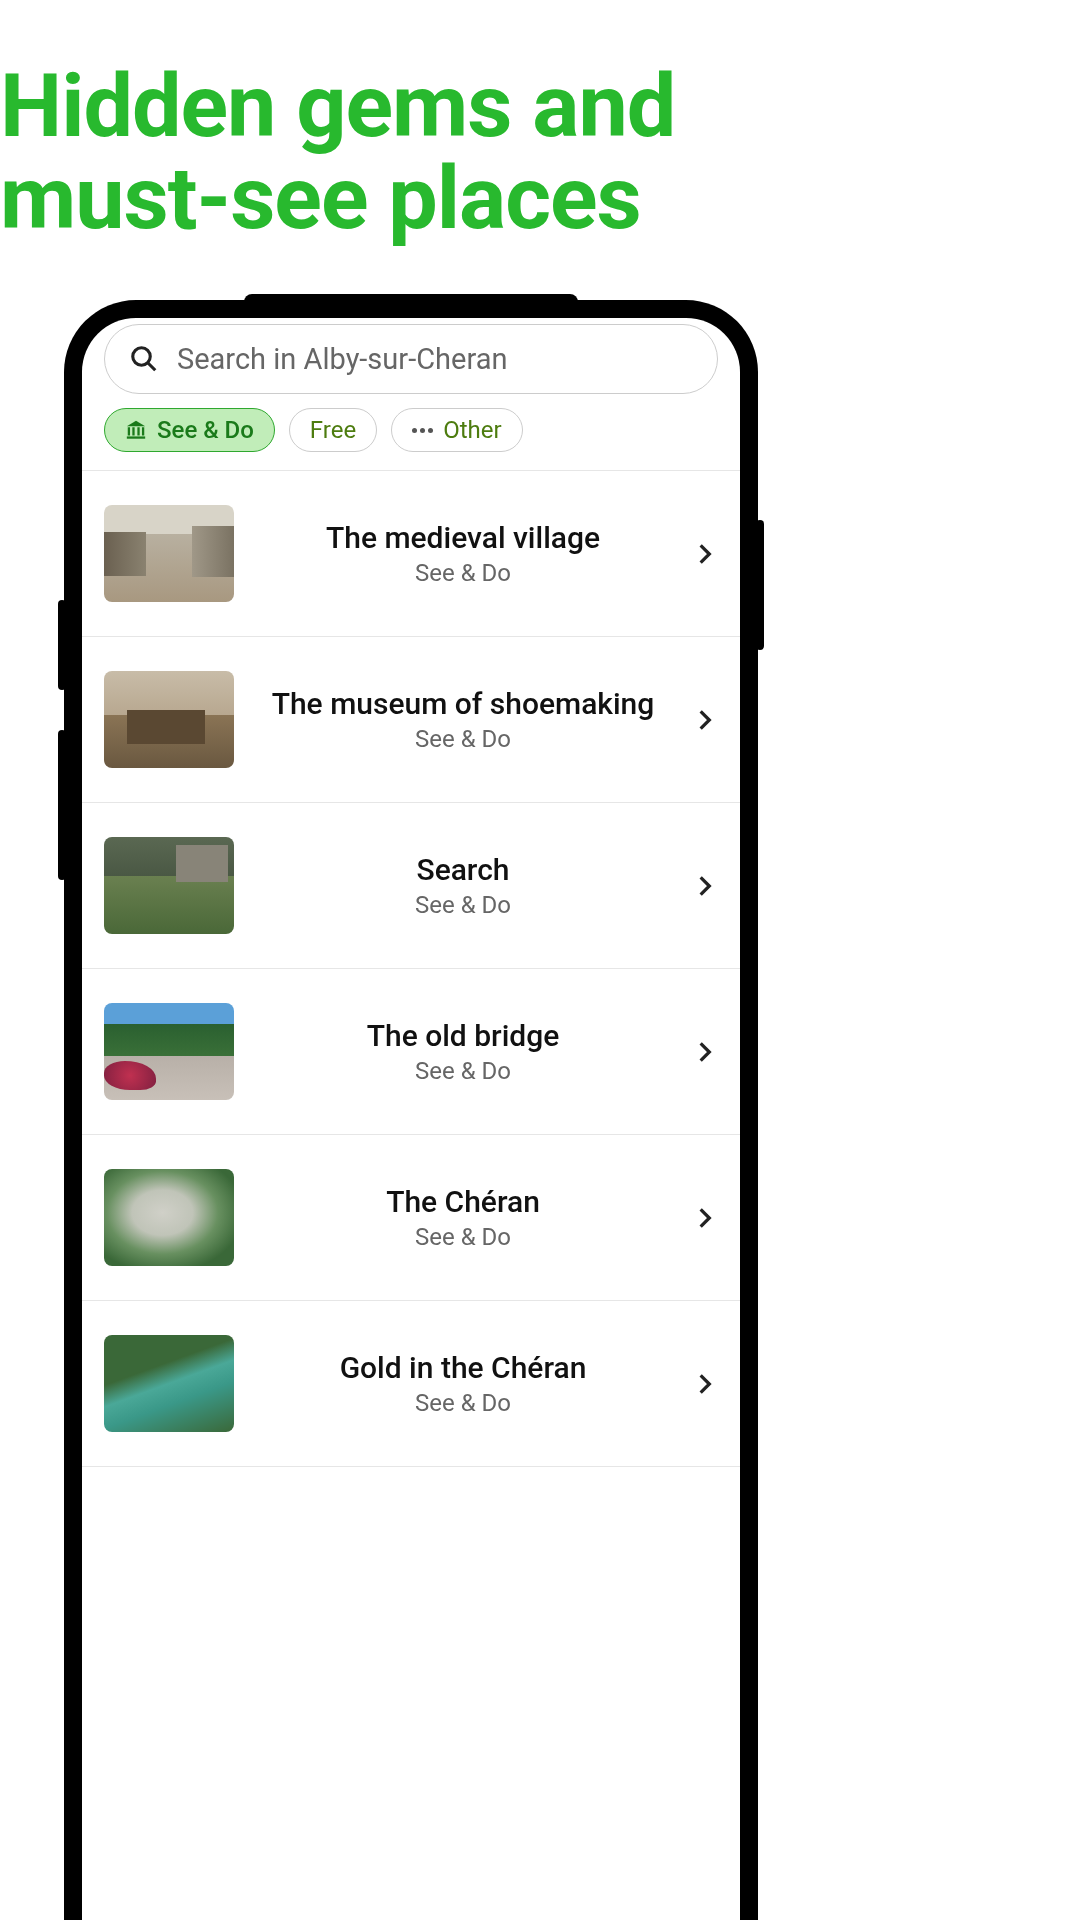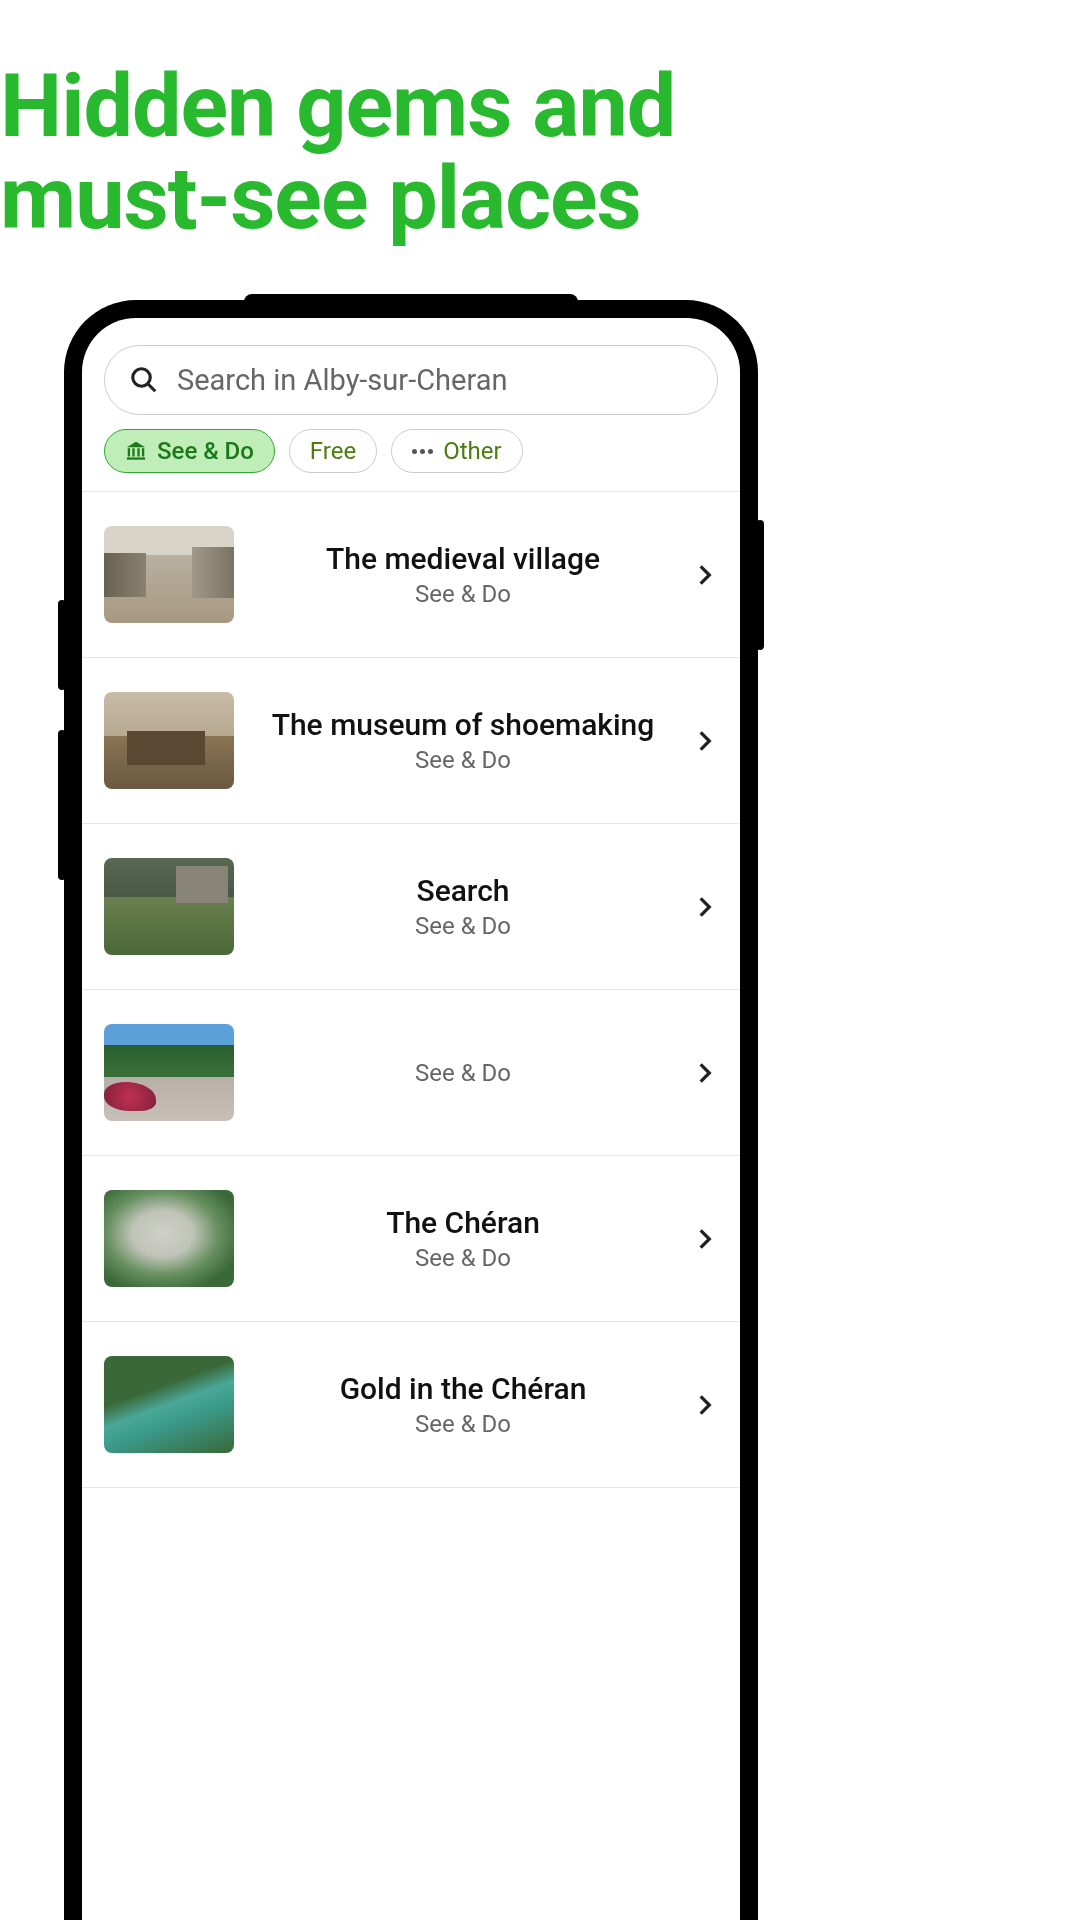--- a/index.html
+++ b/index.html
@@ -67,21 +67,21 @@
   }
   .phone-screen {
     background: #fff;
     width: 100%;
     height: 100%;
     border-radius: 54px 54px 0 0;
     overflow: hidden;
     position: relative;
   }
   .search-bar {
-    margin: 27px 22px 14px 22px;
+    margin: 6px 22px 14px 22px;
     height: 70px;
     border: 1px solid #ccc;
     border-radius: 35px;
     display: flex;
     align-items: center;
     padding: 0 24px;
     gap: 18px;
   }
   .search-icon svg { width: 30px; height: 30px; display: block; }
   .search-placeholder {
@@ -272,20 +272,21 @@
           </div>
           <span class="list-chevron">
             <svg viewBox="0 0 24 24" fill="none" stroke="#222" stroke-width="3">
               <polyline points="8,4 16,12 8,20"></polyline>
             </svg>
           </span>
         </div>
         <div class="list-item">
           <div class="list-thumb thumb-bridge"></div>
           <div class="list-text">
+            <div class="list-title">The old bridge</div>
             <div class="list-category">See &amp; Do</div>
           </div>
           <span class="list-chevron">
             <svg viewBox="0 0 24 24" fill="none" stroke="#222" stroke-width="3">
               <polyline points="8,4 16,12 8,20"></polyline>
             </svg>
           </span>
         </div>
         <div class="list-item">
           <div class="list-thumb thumb-cheran"></div>

